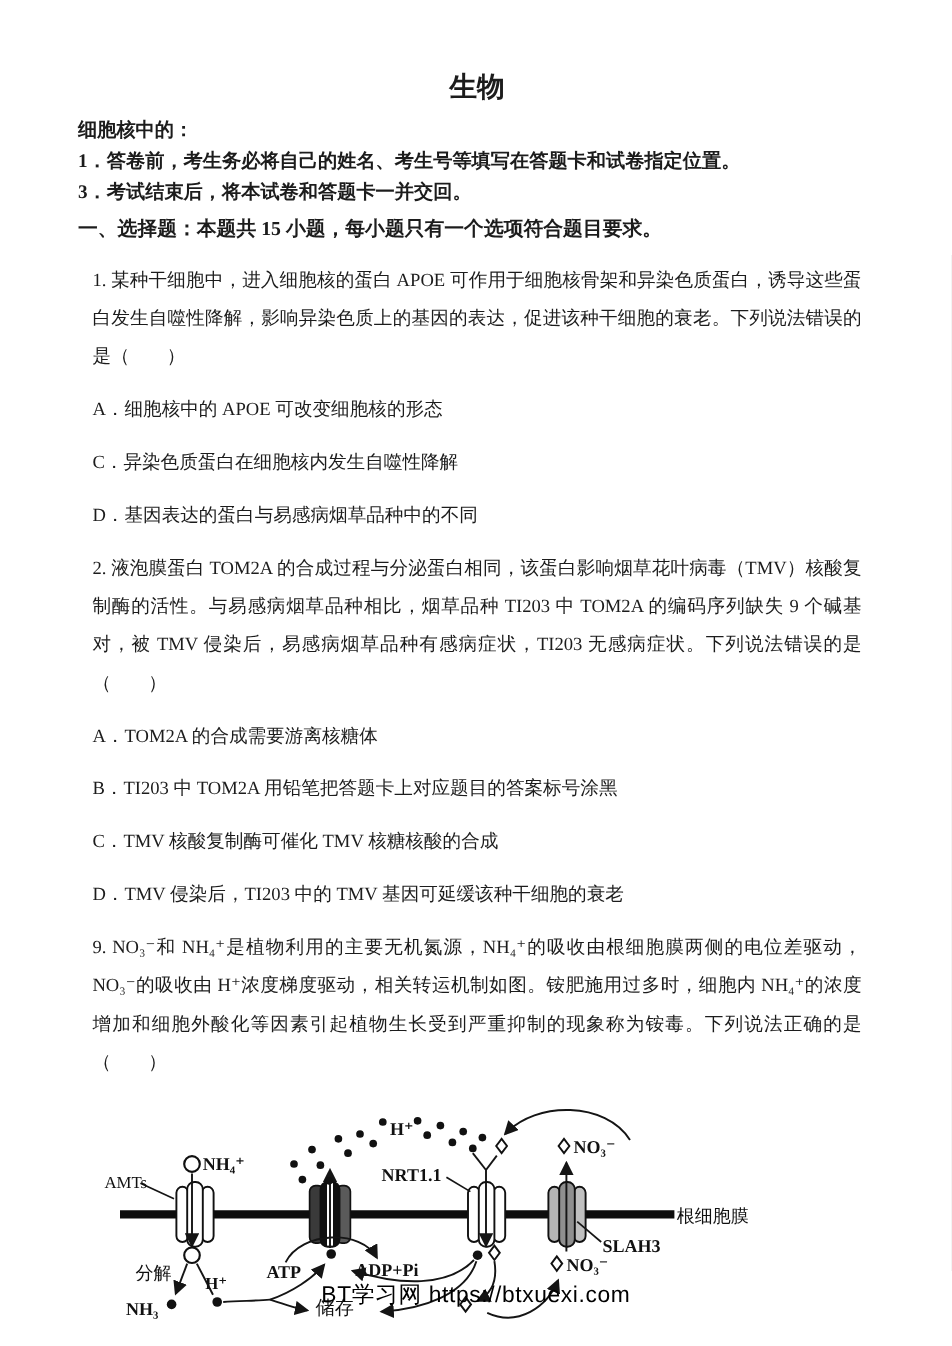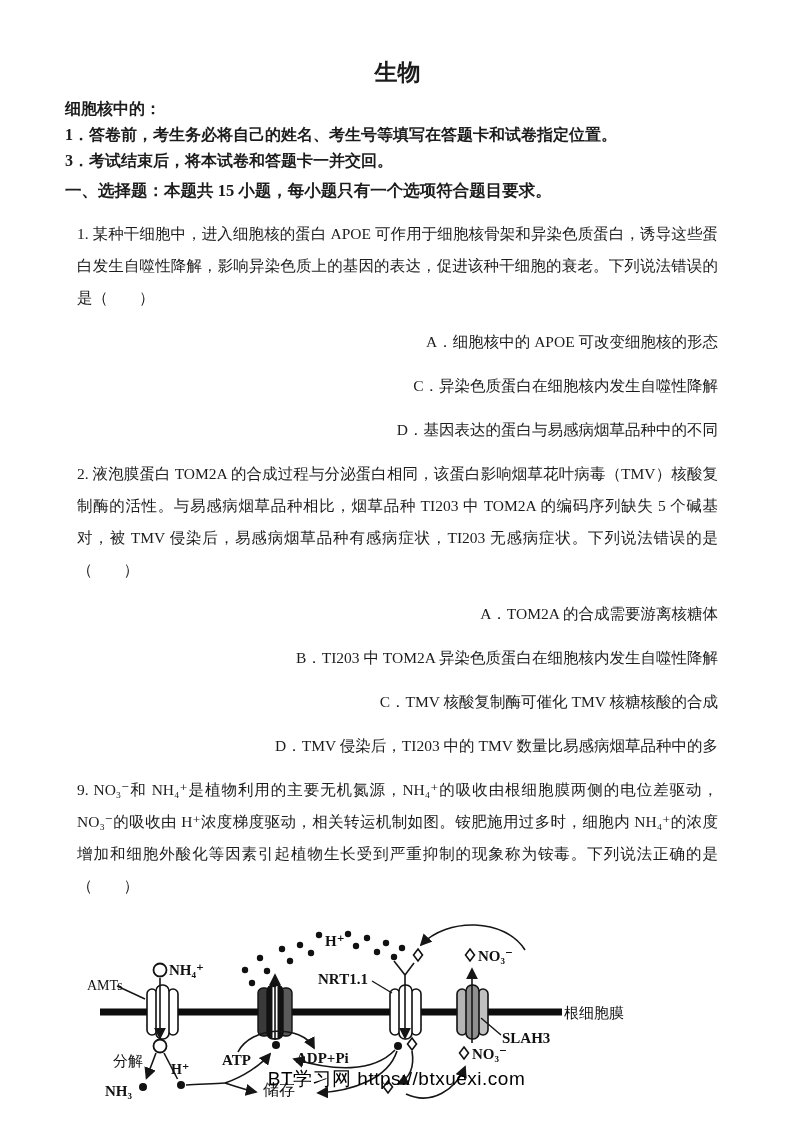--- a/index.html
+++ b/index.html
@@ -6,21 +6,21 @@
   .page {
     width:793px; height:1122px; background:#ffffff; position:relative;
     margin:0 auto; overflow:hidden;
     font-family:"Liberation Serif","DejaVu Serif",serif; color:#1c1c1c;
   }
   .content { position:absolute; left:65px; top:58px; width:665px; }
   .title { font-size:23px; font-weight:bold; text-align:center; margin:0 0 8px 0; line-height:30px; }
   .notes p { margin:0; font-size:16px; font-weight:bold; line-height:26px; text-align:justify; }
   .section-heading { margin:2px 0 0 0; font-size:16.5px; font-weight:bold; line-height:30px; }
   .q p { margin:12px; font-size:15.5px; line-height:32px; text-align:justify; }
-  .q p.option { text-align:right; }
+  .q p.option { text-align:left; }
   svg.diagram { display:block; margin:0 0 0 10px; }
   svg text { font-family:"Liberation Serif","DejaVu Serif",serif; fill:#111; }
   .footer {
     position:absolute; left:0; right:0; top:1066px; text-align:center;
     font-family:"Liberation Sans","DejaVu Sans",sans-serif;
     font-size:19px; color:#000000; letter-spacing:0.5px;
   }
 </style>
 </head>
 <body>
@@ -39,25 +39,25 @@
     <p class="section-heading">一、选择题：本题共 15 小题，每小题只有一个选项符合题目要求。</p>
 
     <div class="q">
       <p class="stem">1. 某种干细胞中，进入细胞核的蛋白 APOE 可作用于细胞核骨架和异染色质蛋白，诱导这些蛋白发生自噬性降解，影响异染色质上的基因的表达，促进该种干细胞的衰老。下列说法错误的是（　　）</p>
       <p class="option">A．细胞核中的 APOE 可改变细胞核的形态</p>
       <p class="option">C．异染色质蛋白在细胞核内发生自噬性降解</p>
       <p class="option">D．基因表达的蛋白与易感病烟草品种中的不同</p>
     </div>
 
     <div class="q">
-      <p class="stem">2. 液泡膜蛋白 TOM2A 的合成过程与分泌蛋白相同，该蛋白影响烟草花叶病毒（TMV）核酸复制酶的活性。与易感病烟草品种相比，烟草品种 TI203 中 TOM2A 的编码序列缺失 5 个碱基对，被 TMV 侵染后，易感病烟草品种有感病症状，TI203 无感病症状。下列说法错误的是（　　）</p>
+      <p class="stem">2. 液泡膜蛋白 TOM2A 的合成过程与分泌蛋白相同，该蛋白影响烟草花叶病毒（TMV）核酸复制酶的活性。与易感病烟草品种相比，烟草品种 TI203 中 TOM2A 的编码序列缺失 9 个碱基对，被 TMV 侵染后，易感病烟草品种有感病症状，TI203 无感病症状。下列说法错误的是（　　）</p>
       <p class="option">A．TOM2A 的合成需要游离核糖体</p>
-      <p class="option">B．TI203 中 TOM2A 异染色质蛋白在细胞核内发生自噬性降解</p>
+      <p class="option">B．TI203 中 TOM2A 用铅笔把答题卡上对应题目的答案标号涂黑</p>
       <p class="option">C．TMV 核酸复制酶可催化 TMV 核糖核酸的合成</p>
-      <p class="option">D．TMV 侵染后，TI203 中的 TMV 数量比易感病烟草品种中的多</p>
+      <p class="option">D．TMV 侵染后，TI203 中的 TMV 基因可延缓该种干细胞的衰老</p>
     </div>
 
     <div class="q">
       <p class="stem">9. NO₃⁻和 NH₄⁺是植物利用的主要无机氮源，NH₄⁺的吸收由根细胞膜两侧的电位差驱动，NO₃⁻的吸收由 H⁺浓度梯度驱动，相关转运机制如图。铵肥施用过多时，细胞内 NH₄⁺的浓度增加和细胞外酸化等因素引起植物生长受到严重抑制的现象称为铵毒。下列说法正确的是（　　）</p>
     </div>
 
     <svg class="diagram" width="560" height="214" viewBox="0 -8 560 214">
       <defs>
         <marker id="ah" viewBox="0 0 10 10" refX="8.5" refY="5" markerWidth="7.5" markerHeight="7.5" orient="auto-start-reverse">
           <path d="M0,0 L10,5 L0,10 z" fill="#151515"></path>

